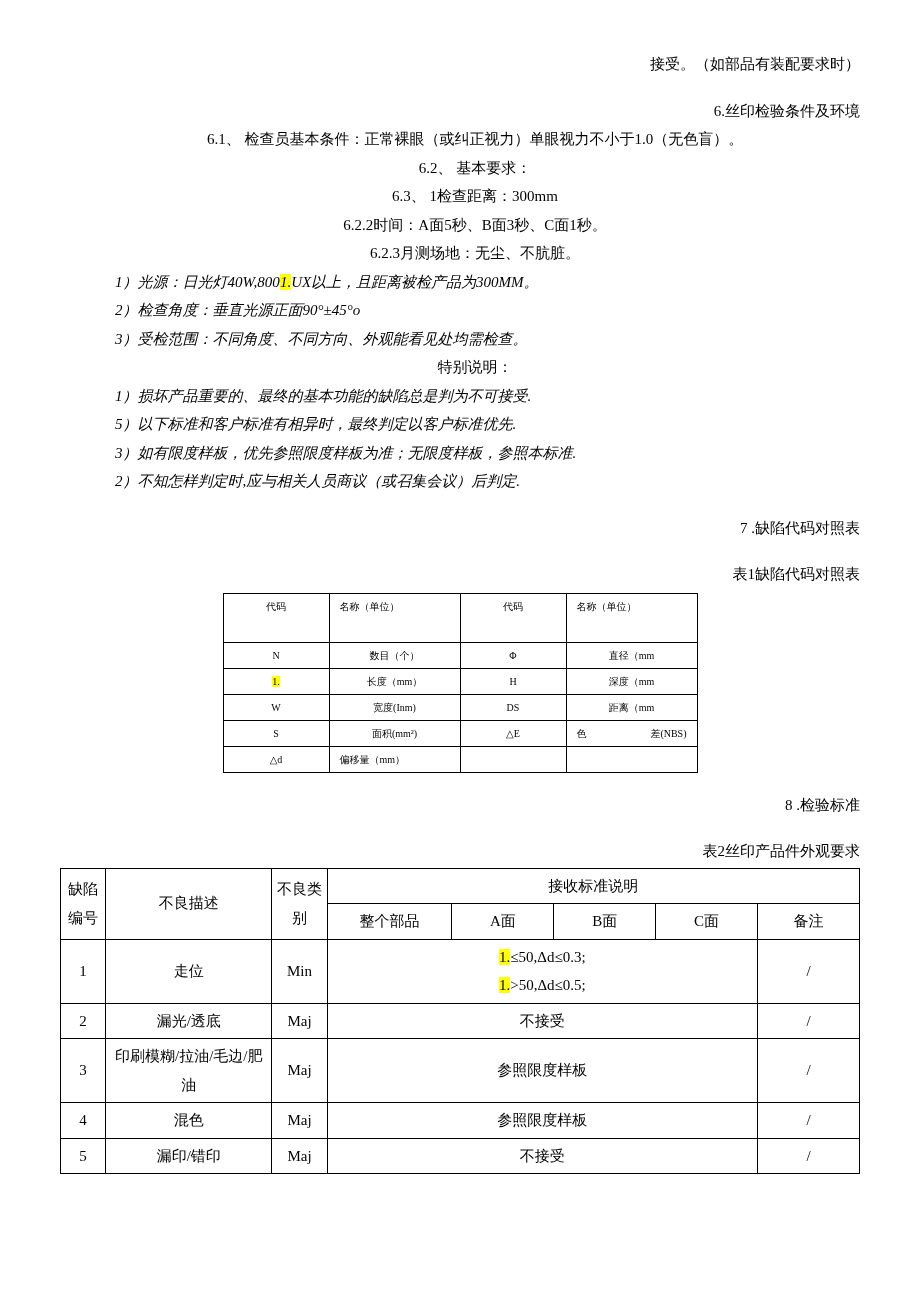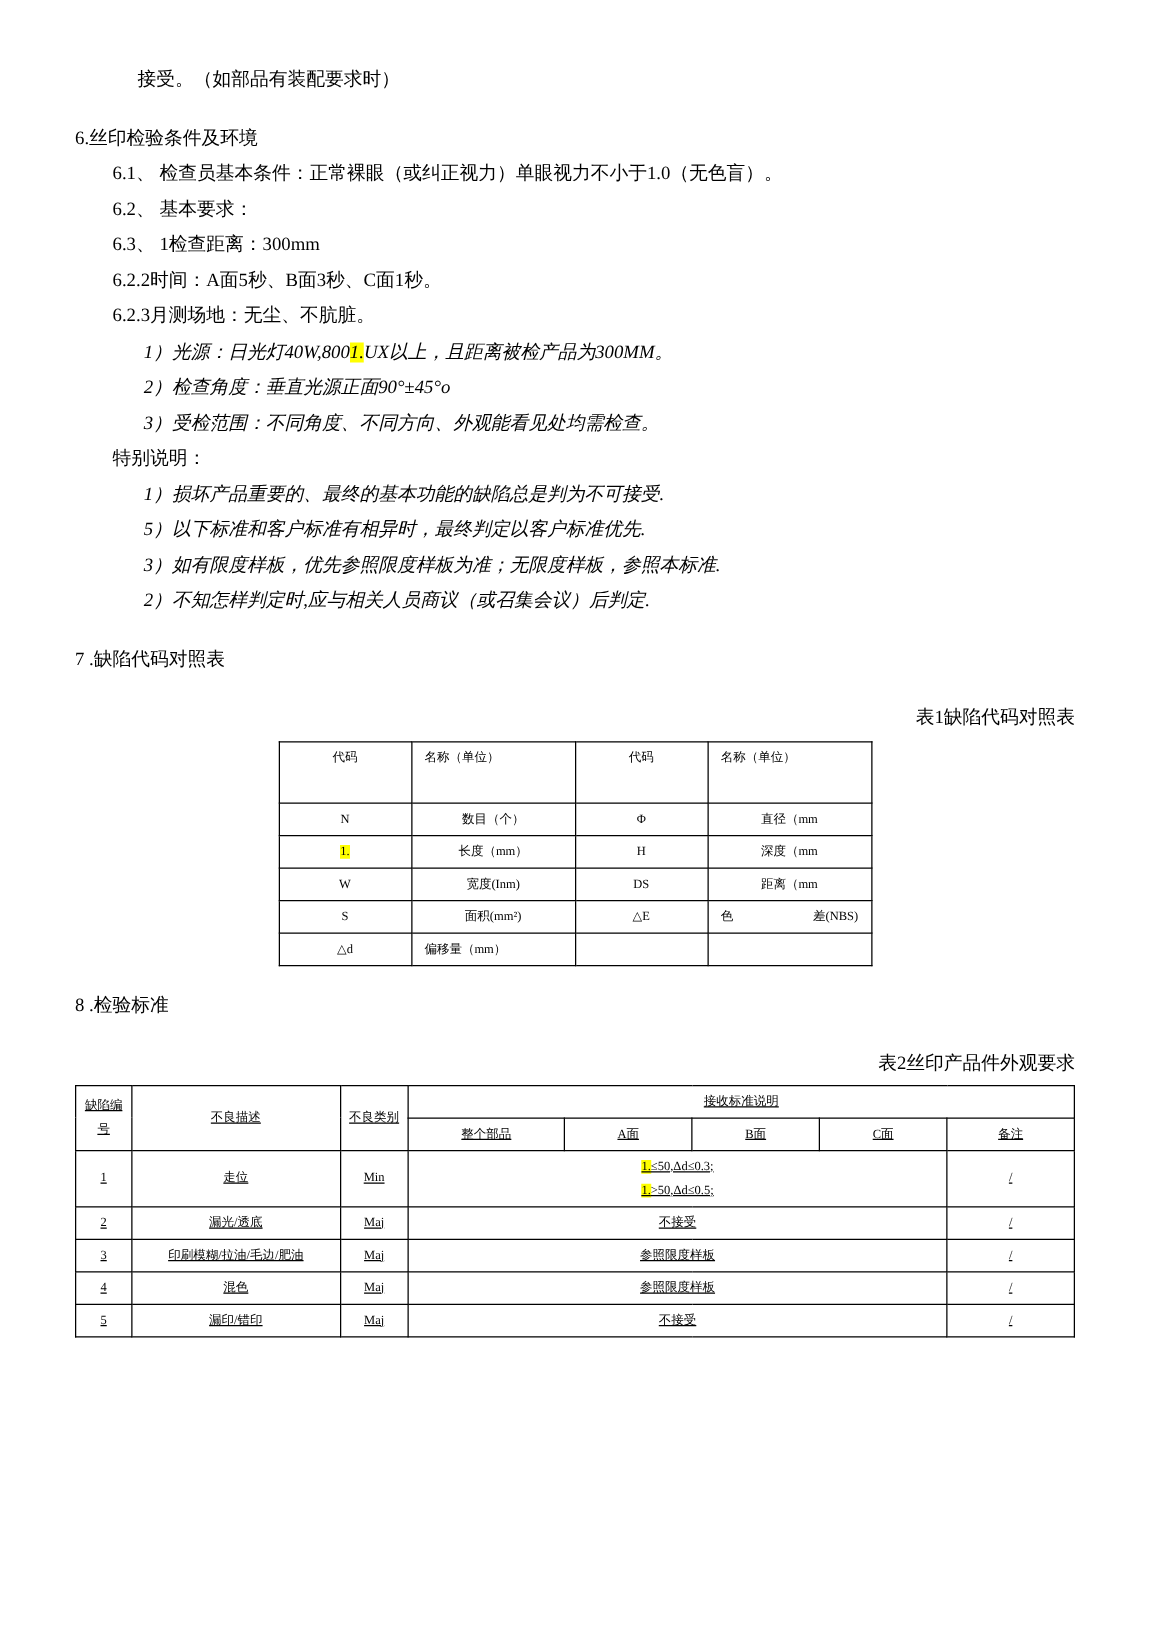--- a/index.html
+++ b/index.html
@@ -6,24 +6,24 @@
       margin: 0;
       padding: 50px 60px;
       font-family: "SimSun", "宋体", serif;
       font-size: 15px;
       line-height: 1.9;
       color: #000;
       background: #fff;
       width: 800px;
     }
     .para { margin: 0; }
-    .indent-1 { padding-left: 50px; }
-    .indent-2 { padding-left: 30px; }
+    .indent-1 { padding-left: 50px; text-align: right; }
+    .indent-2 { padding-left: 30px; text-align: center; }
     .indent-3 { padding-left: 55px; font-style: italic; }
-    .indent-0 { padding-left: 0; }
+    .indent-0 { padding-left: 0; text-align: right; }
     .mt { margin-top: 18px; }
     .hl { background: #ffff00; }
     .center { text-align: right; }
     .table1 {
       border-collapse: collapse;
       margin: 4px auto 0;
       font-size: 10px;
     }
     .table1 td {
       border: 1px solid #000;
@@ -34,22 +34,21 @@
     .table1 td.left { text-align: left; margin-left: 29px; }
     .table1 .col-a { width: 85px; }
     .table1 .col-b { width: 110px; }
     .table1 .col-c { width: 85px; }
     .table1 .col-d { width: 110px; }
     .table1 .tall { height: 42px; }
     .table2-wrap { margin-top: 2px; }
     .table2 {
       border-collapse: collapse;
       width: 100%;
-      font-size: 10px;
-      text-decoration: underline;
+      font-size: 15px;
     }
     .table2 th, .table2 td {
       border: 1px solid #000;
       padding: 3px 4px;
       text-align: center;
       vertical-align: middle;
     }
     .table2 td.left { text-align: center; padding-left: 4px; }
     .table2 .c-no { width: 38px; }
     .table2 .c-desc { width: 170px; }

